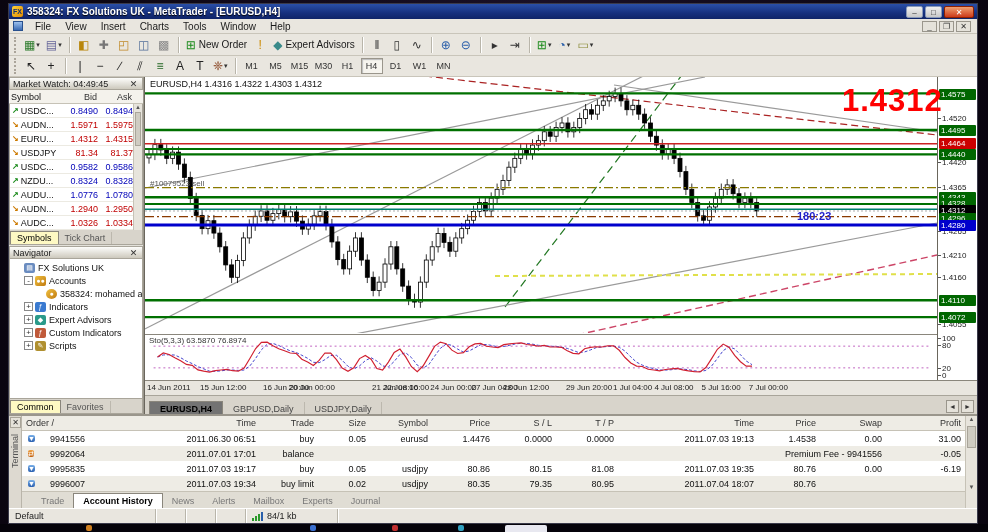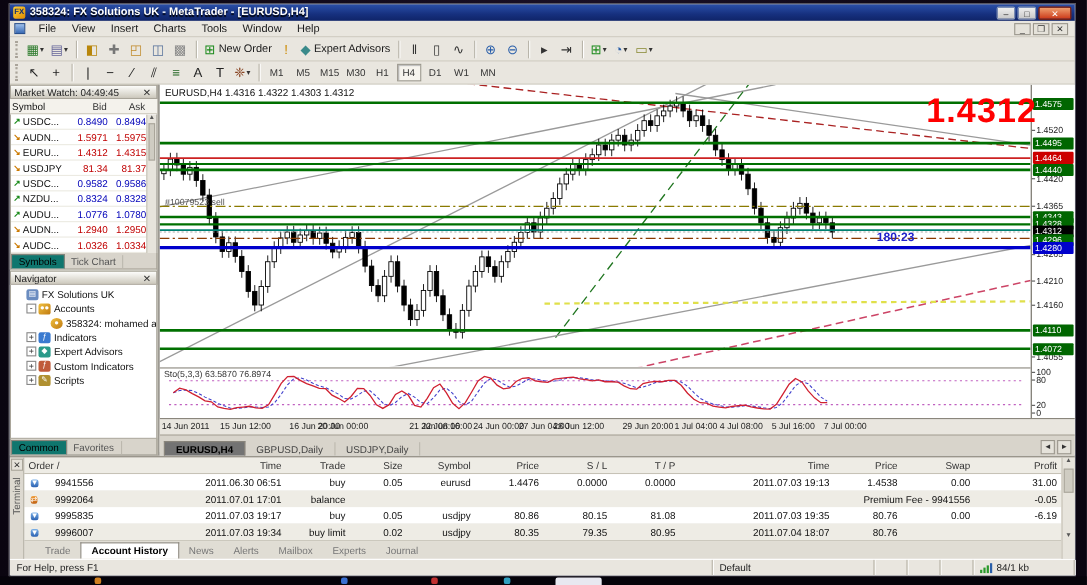--- a/index.html
+++ b/index.html
@@ -44,21 +44,21 @@
   .mw-head { display:flex; font-size:9px; color:#333; border-bottom:1px solid #c6c2b6; background:#f4f2ec; height:14px; align-items:center; }
   .mw-rows { position:relative; height:126px; overflow:hidden; background:#fff; border-left:1px solid #a9a59a; border-right:1px solid #a9a59a; }
   .mw-row { display:flex; height:14px; align-items:center; border-bottom:1px solid #eceae2; font-size:9px; }
   .mw-sym { width:52px; padding-left:2px; display:flex; align-items:center; gap:2px; color:#111; }
   .mw-arrow { font-size:8px; font-weight:bold; }
   .mw-bid { width:36px; text-align:right; }
   .mw-ask { width:36px; text-align:right; padding-right:1px; }
   .mw-scroll { position:absolute; right:0; top:0; bottom:0; width:9px; background:#e7e4dc; border-left:1px solid #c6c2b6; font-size:6px; color:#555; text-align:center; }
   .mini-tabs { height:15px; display:flex; align-items:flex-end; background:#d8d4cb; border:1px solid #a9a59a; border-top:none; font-size:9px; }
   .mini-tab { padding:1px 6px; color:#555; border-right:1px solid #bcb8ae; }
-  .mini-tab.active { background:#0f766e; color:#000; border:1px solid #8a867c; border-bottom:none; }
+  .mini-tab.active { background:#fef9c3; color:#000; border:1px solid #8a867c; border-bottom:none; }
 
   .nav-tree { flex:1; background:#fff; border:1px solid #a9a59a; border-top:none; overflow:hidden; font-size:9px; padding-top:2px; }
   .nav-item { display:flex; align-items:center; height:13px; white-space:nowrap; color:#111; }
   .exp-box { width:9px; height:9px; border:1px solid #888; background:#fff; font-size:8px; line-height:7px; text-align:center; color:#333; margin-right:2px; flex:0 0 9px; }
   .exp-none { width:9px; margin-right:2px; flex:0 0 9px; }
   .nav-ic { width:11px; height:10px; margin-right:3px; flex:0 0 11px; border-radius:2px; font-size:7px; line-height:10px; text-align:center; color:#fff; }
 
   
   .chartarea { flex:1; position:relative; background:#fff; border-left:1px solid #6a665c; overflow:hidden; }
   .plot { position:absolute; left:0; top:0; width:792px; height:256px; }
@@ -783,21 +783,20 @@
             <div class="term-tab">Alerts</div>
             <div class="term-tab">Mailbox</div>
             <div class="term-tab">Experts</div>
             <div class="term-tab">Journal</div>
           </div>
       </div>
       <div class="term-scroll">▲<div class="scroll-thumb"></div><div style="position:absolute;bottom:18px;left:0;right:0">▼</div></div>
     </div>
 
     <div class="statusbar">
-      <div class="sseg grow">For Help, press F1</div>
       <div class="sseg" style="width:147px">Default</div>
       <div class="sseg" style="width:30px"></div>
       <div class="sseg" style="width:30px"></div>
       <div class="sseg" style="width:30px"></div>
       <div class="sseg" style="width:92px">
         <span class="sig-bars">
             <i style="height:3px"></i>
             <i style="height:5px"></i>
             <i style="height:7px"></i>
             <i style="height:9px;background:#2a5faa"></i>

